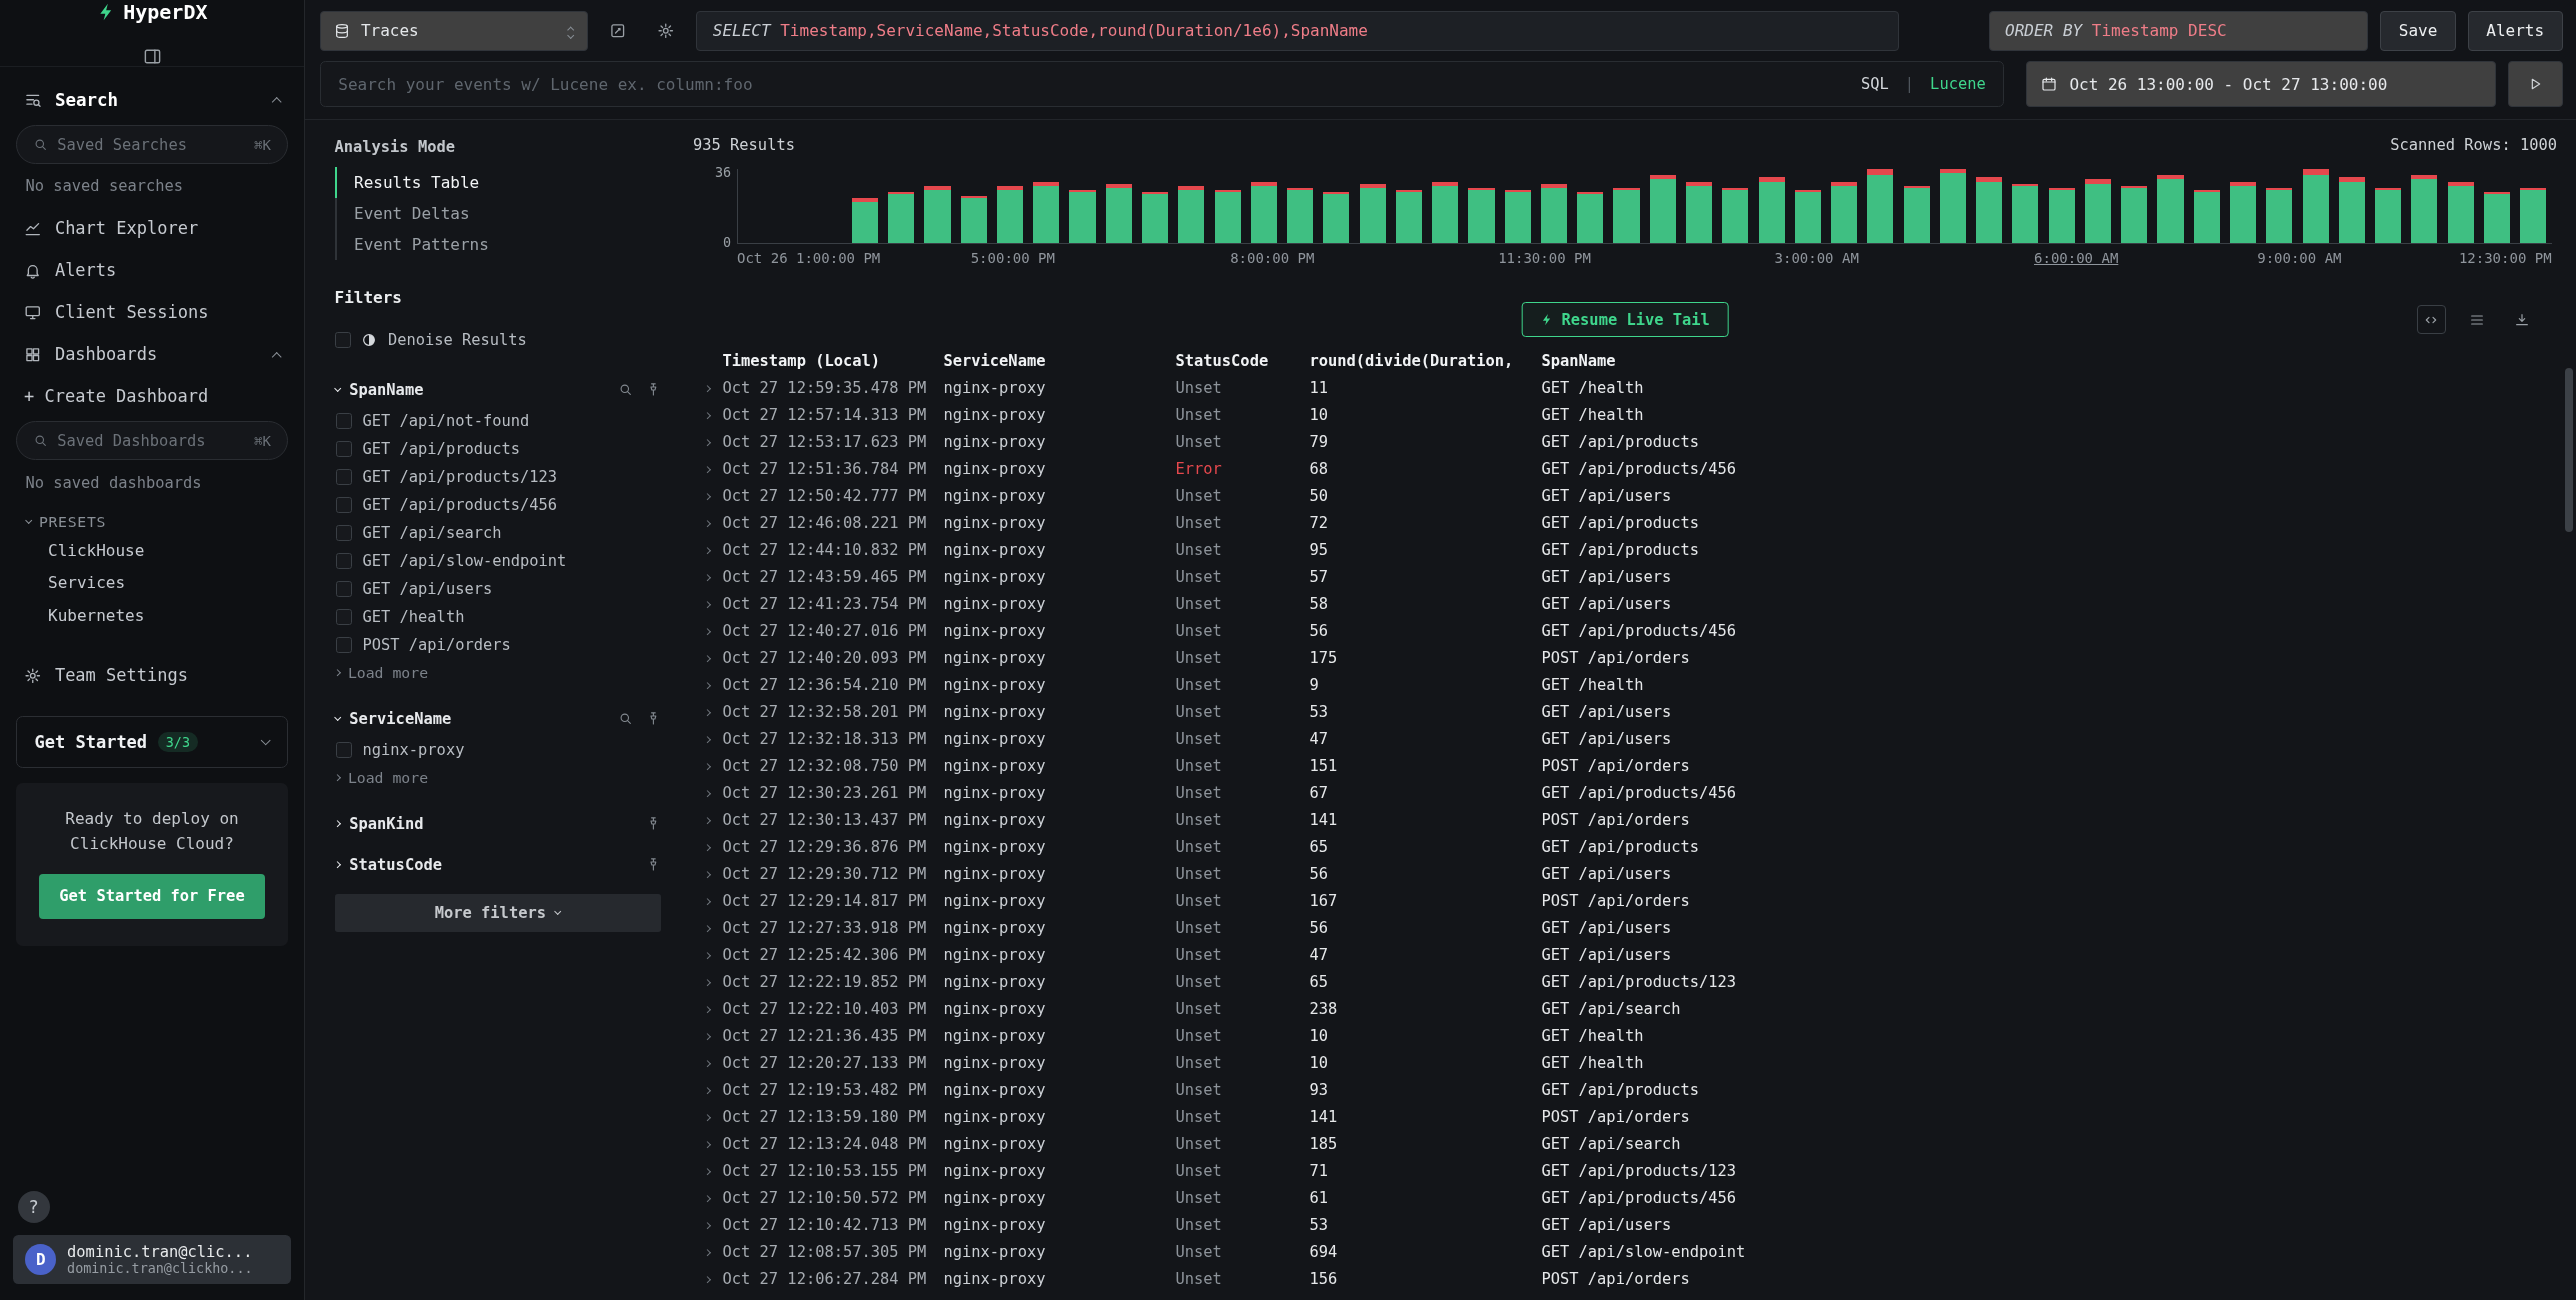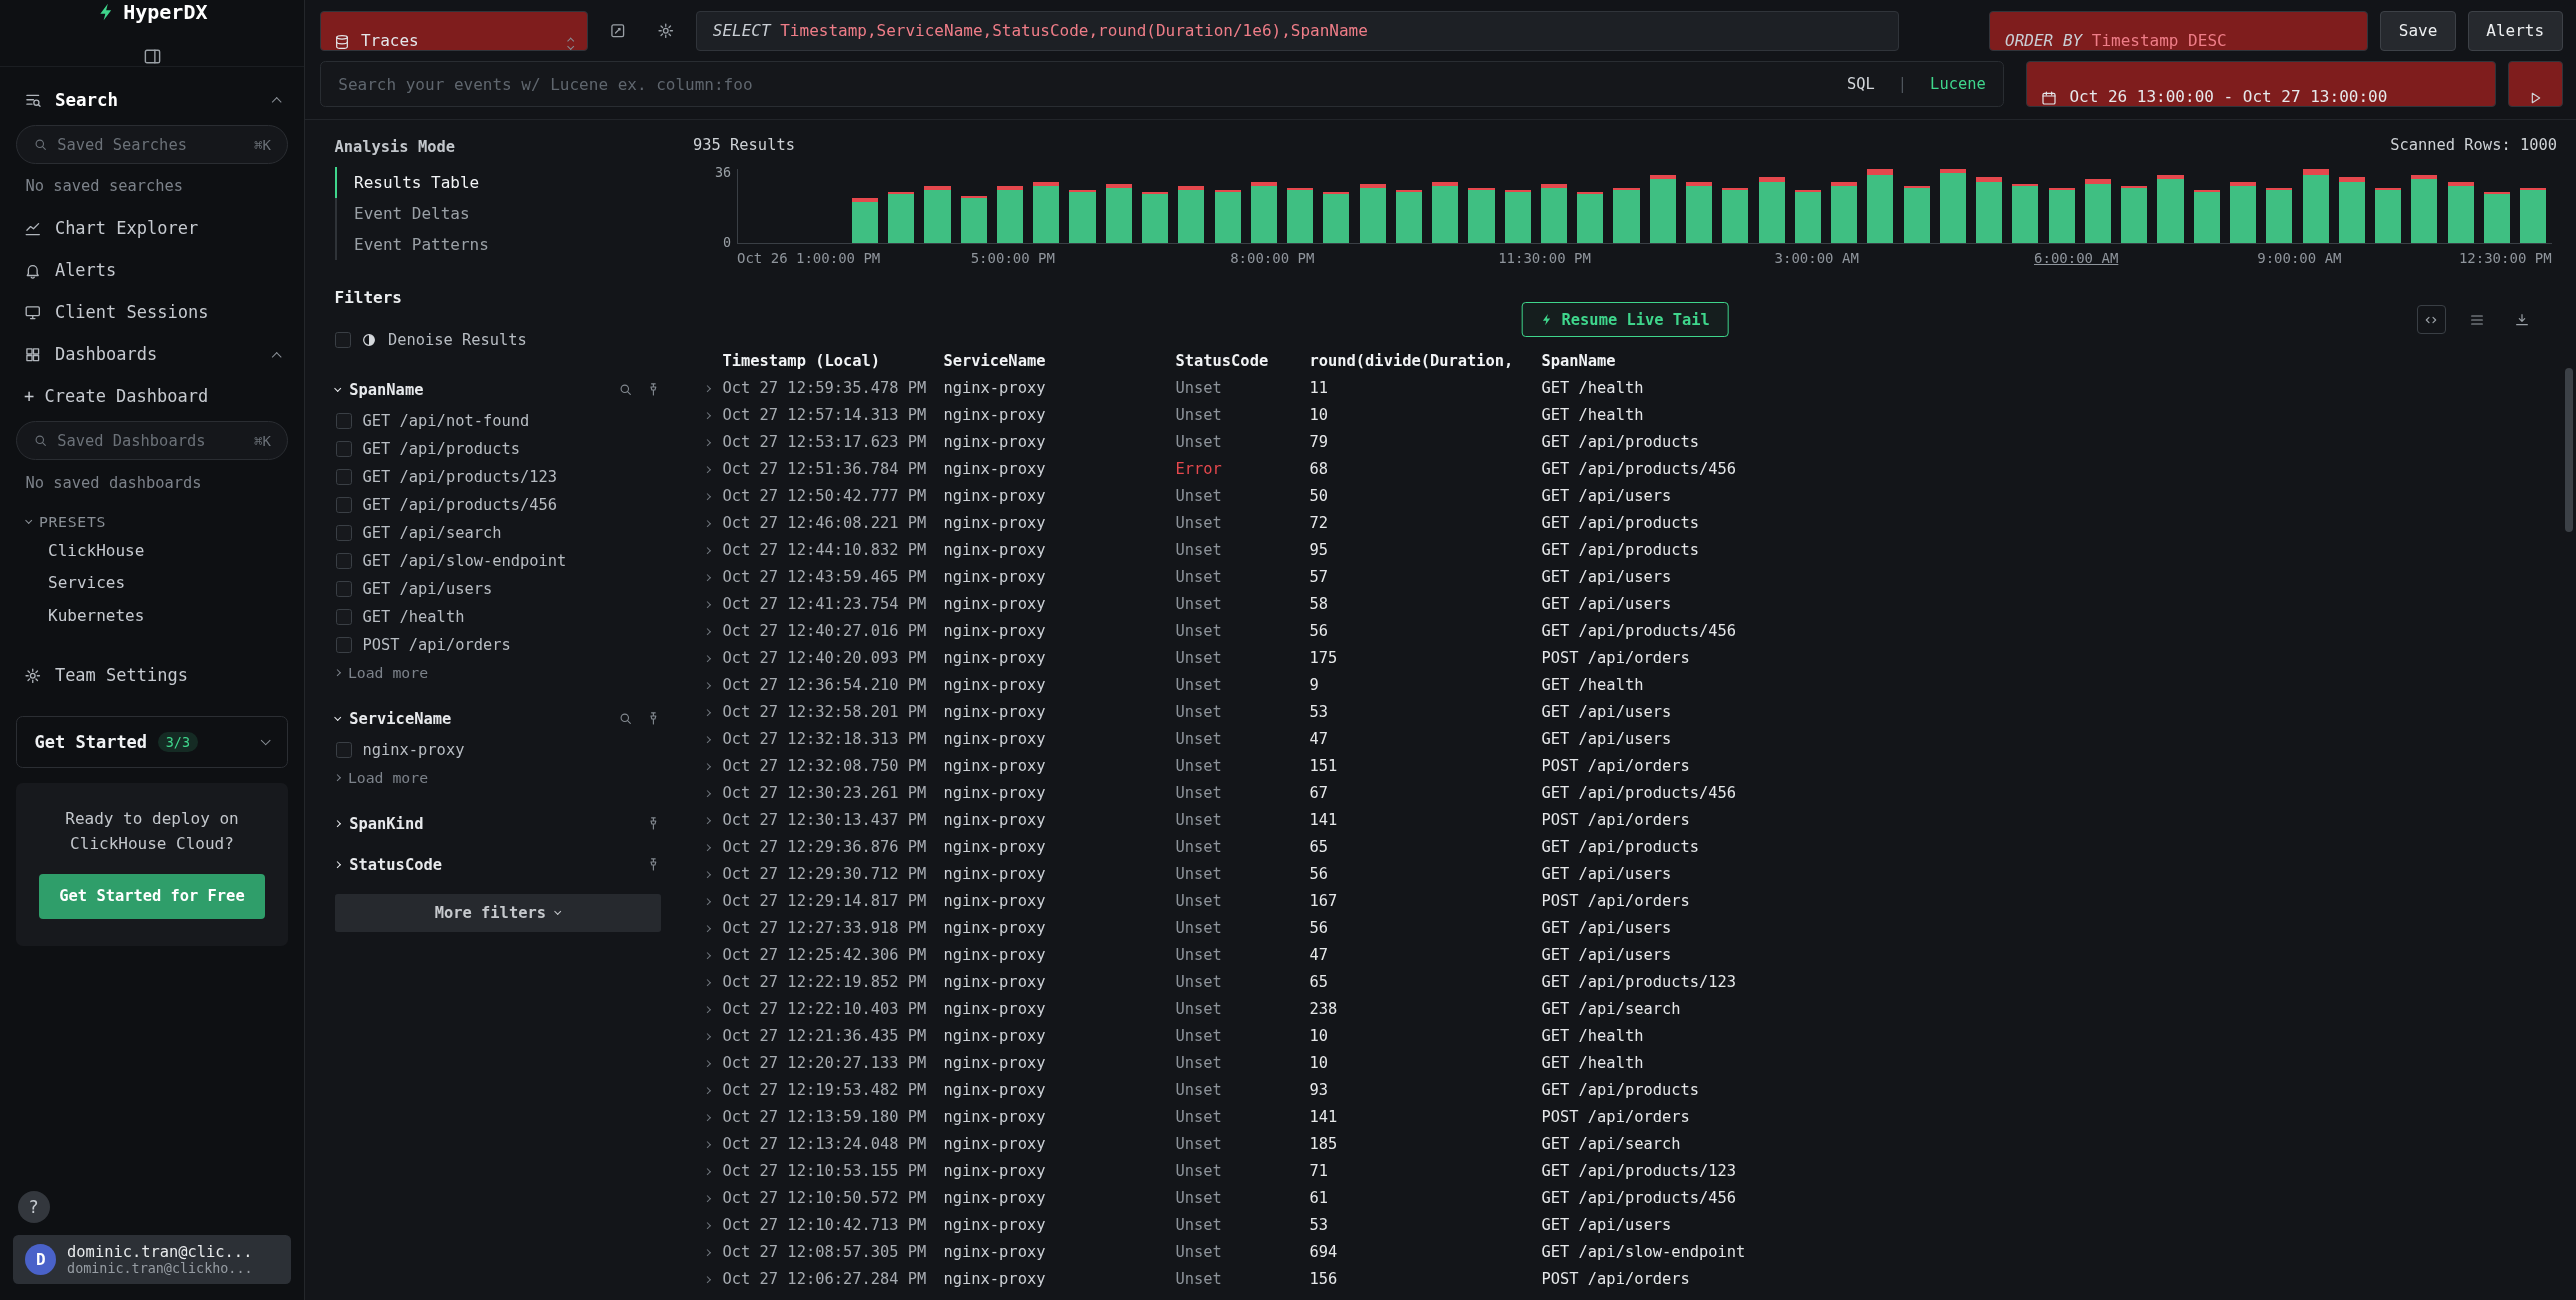--- a/index.html
+++ b/index.html
@@ -64,36 +64,36 @@
             font-weight:bold; font-size:16px; display:flex; align-items:center; justify-content:center; }
   .u-name { font-size:15.4px; color:#e8eaec; white-space:nowrap; overflow:hidden; text-overflow:ellipsis; width:201px; }
   .u-mail { font-size:13.4px; color:#969ca3; white-space:nowrap; overflow:hidden; text-overflow:ellipsis; width:201px; }
 
   
   .main { flex:1; display:flex; flex-direction:column; min-width:0; }
   .topbar { padding:10.7px 13.4px 12px 14.8px; border-bottom:0.7px solid #22252a; background:#121418;
             display:flex; flex-direction:column; gap:10.7px; }
   .row1 { display:flex; gap:12px; height:40px; }
   .row2 { display:flex; gap:12px; height:46px; }
-  .boxy { background:#7f1d1d; border:0.7px solid #30343a; border-radius:4px;
-          display:flex; align-items:flex-end; }
+  .boxy { background:#404040; border:0.7px solid #30343a; border-radius:4px;
+          display:flex; align-items:center; }
   .src-select { width:268px; padding:0 13.4px; gap:10.7px; color:#e4e7ea; font-size:16px; cursor:pointer; }
   .sel-arrows { margin-left:auto; display:flex; flex-direction:column; gap:4px; color:#878d94; }
   .icon-btn { width:36px; display:flex; align-items:center; justify-content:center; color:#9aa0a6; cursor:pointer; }
   .sql-editor { flex:1; background:#1d2025; border:0.7px solid #30343a; border-radius:4px;
                 display:flex; align-items:center; padding:0 16px; font-size:16px;
                 white-space:nowrap; overflow:hidden; }
   .kw { color:#c9ced4;font-style:italic; } .code { color:#ef7d88; }
   .orderby { margin-left:78px; width:379px; padding:0 14.8px; font-size:16px;
              white-space:nowrap; overflow:hidden; }
   .btn { background:#26292e; border:0.7px solid #3d4147; border-radius:4px; color:#edeff1;
          font-size:16px; padding:0 17.5px; display:flex; align-items:center; cursor:pointer; }
   .search-input { flex:1; background:#15171b; border:0.7px solid #292d32; border-radius:5.4px;
                   display:flex; align-items:center; padding:0 17.5px; font-size:16px; color:#5f666e; }
-  .lang { margin-left:auto; display:flex; gap:23px; font-size:15.4px; }
+  .lang { margin-left:auto; display:flex; gap:16px; font-size:15.4px; }
   .lang .sql { color:#d3d7db; } .lang .sep { color:#4e555c; } .lang .lucene { color:#3fd68c; }
   .date-range { width:470px; margin-left:9.4px; gap:12px; padding:0 14.8px; color:#e6e8eb; font-size:16px; cursor:pointer; }
   .run-btn { width:55px; justify-content:center; cursor:pointer; color:#cfd3d7; }
 
   .content { flex:1; display:flex; min-height:0; }
 
   
   .filters-col { width:376px; min-width:376px; padding:17.5px 20px 0 29.5px; }
   .f-label { font-size:15.4px; font-weight:bold; color:#c2c6cb; margin-bottom:10.7px; }
   .mode-item { height:31px; display:flex; align-items:center; padding-left:17.5px;

